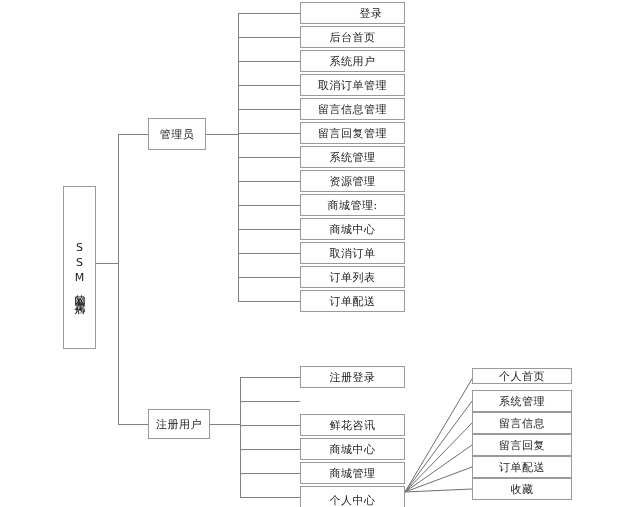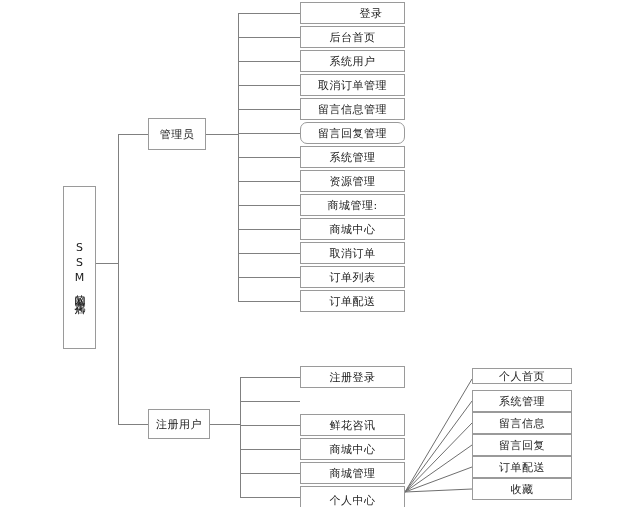--- a/index.html
+++ b/index.html
@@ -115,21 +115,21 @@
 
   <div class="node root" id="root-node" style="left: 63px; top: 186px; width: 33px; height: 163px;">SSM的网上花店</div>
 
   <div id="nodes-layer">
       <div class="node mid" style="left: 148px; top: 118px; width: 58px; height: 32px;">管理员</div>
       <div class="node leaf" style="left: 300px; top: 2px; width: 105px; height: 22px; padding-left: 37px;">登录</div>
       <div class="node leaf" style="left: 300px; top: 26px; width: 105px; height: 22px;">后台首页</div>
       <div class="node leaf" style="left: 300px; top: 50px; width: 105px; height: 22px;">系统用户</div>
       <div class="node leaf" style="left: 300px; top: 74px; width: 105px; height: 22px;">取消订单管理</div>
       <div class="node leaf" style="left: 300px; top: 98px; width: 105px; height: 22px;">留言信息管理</div>
-      <div class="node leaf" style="left: 300px; top: 122px; width: 105px; height: 22px; border-radius: 7px;">留言回复管理</div>
+      <div class="node leaf" style="left: 300px; top: 122px; width: 105px; height: 22px;">留言回复管理</div>
       <div class="node leaf" style="left: 300px; top: 146px; width: 105px; height: 22px;">系统管理</div>
       <div class="node leaf" style="left: 300px; top: 170px; width: 105px; height: 22px;">资源管理</div>
       <div class="node leaf" style="left: 300px; top: 194px; width: 105px; height: 22px;">商城管理:</div>
       <div class="node leaf" style="left: 300px; top: 218px; width: 105px; height: 22px;">商城中心</div>
       <div class="node leaf" style="left: 300px; top: 242px; width: 105px; height: 22px;">取消订单</div>
       <div class="node leaf" style="left: 300px; top: 266px; width: 105px; height: 22px;">订单列表</div>
       <div class="node leaf" style="left: 300px; top: 290px; width: 105px; height: 22px;">订单配送</div>
       <div class="node mid" style="left: 148px; top: 409px; width: 62px; height: 30px;">注册用户</div>
       <div class="node leaf" style="left: 300px; top: 366px; width: 105px; height: 22px;">注册登录</div>
       <div class="node leaf" style="left: 300px; top: 390px; width: 103px; height: 22px; margin-top: 48px;">首页</div>

